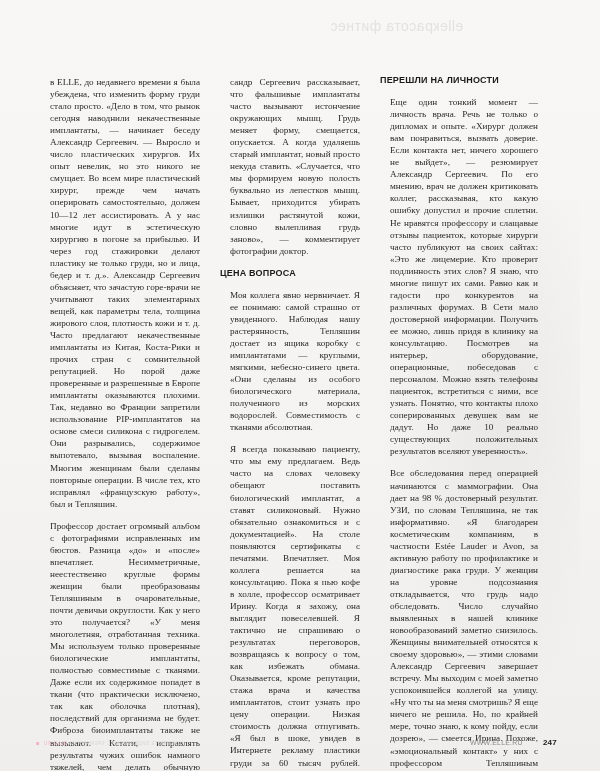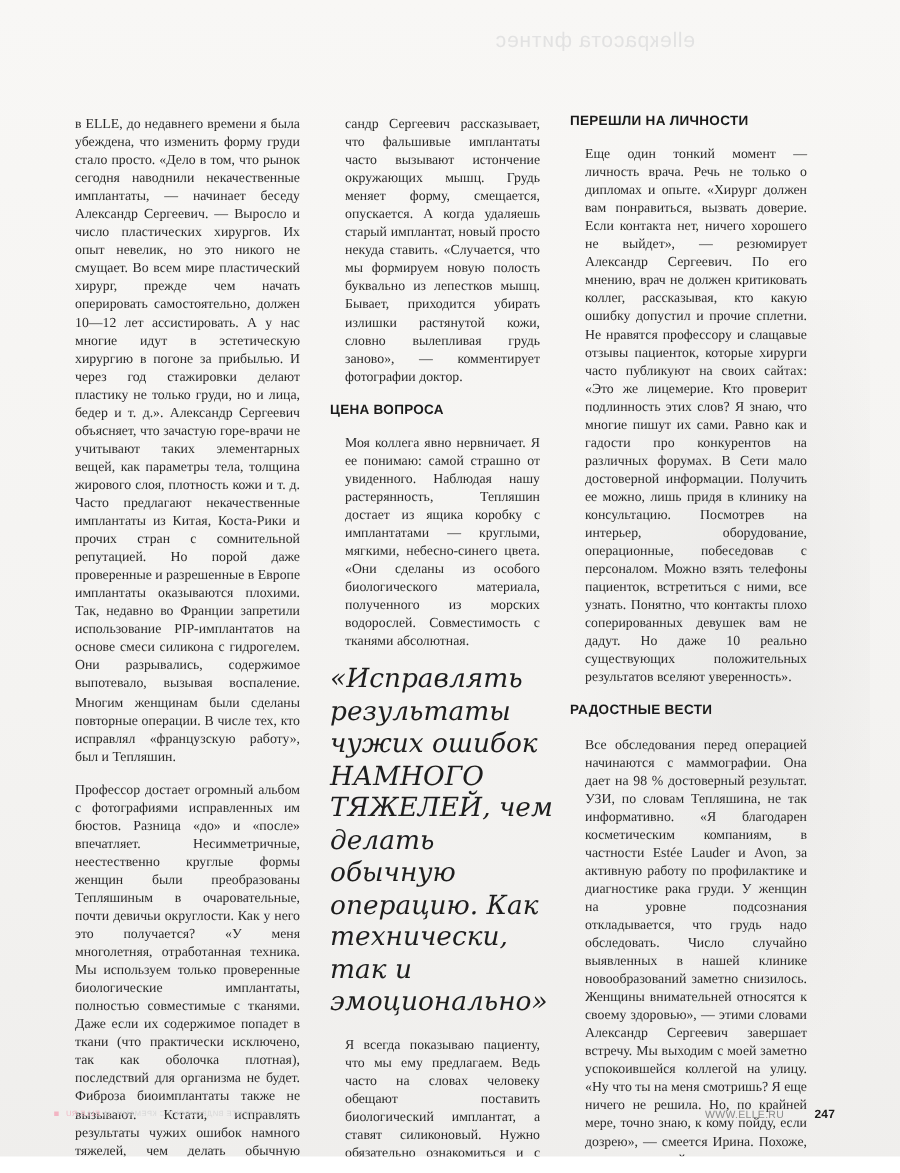--- a/index.html
+++ b/index.html
@@ -66,28 +66,26 @@
 
 <div class="col" id="col1">
   <p>в ELLE, до недавнего времени я была убеждена, что изменить форму груди стало просто. «Дело в том, что рынок сегодня наводнили некачественные имплантаты, — начинает беседу Александр Сергеевич. — Выросло и число пластических хирургов. Их опыт невелик, но это никого не смущает. Во всем мире пластический хирург, прежде чем начать оперировать самостоятельно, должен 10—12 лет ассистировать. А у нас многие идут в эстетическую хирургию в погоне за прибылью. И через год стажировки делают пластику не только груди, но и лица, бедер и т. д.». Александр Сергеевич объясняет, что зачастую горе-врачи не учитывают таких элементарных вещей, как параметры тела, толщина жирового слоя, плотность кожи и т. д. Часто предлагают некачественные имплантаты из Китая, Коста-Рики и прочих стран с сомнительной репутацией. Но порой даже проверенные и разрешенные в Европе имплантаты оказываются плохими. Так, недавно во Франции запретили использование PIP-имплантатов на основе смеси силикона с гидрогелем. Они разрывались, содержимое выпотевало, вызывая воспаление. Многим женщинам были сделаны повторные операции. В числе тех, кто исправлял «французскую работу», был и Тепляшин.</p>
   <p>Профессор достает огромный альбом с фотографиями исправленных им бюстов. Разница «до» и «после» впечатляет. Несимметричные, неестественно круглые формы женщин были преобразованы Тепляшиным в очаровательные, почти девичьи округлости. Как у него это получается? «У меня многолетняя, отработанная техника. Мы используем только проверенные биологические имплантаты, полностью совместимые с тканями. Даже если их содержимое попадет в ткани (что практически исключено, так как оболочка плотная), последствий для организма не будет. Фиброза биоимплантаты также не вызывают. Кстати, исправлять результаты чужих ошибок намного тяжелей, чем делать обычную операцию. И с эмоциональной точки зрения (пациент напуган, невротичен, нервничает), и с технической. Приходится проводить не двойную, а тройную работу, удаляя старые имплантаты, обрабатывая полость, подгоняя ее под новые имплантаты и вставляя их». Алек-</p>
 </div>
 
 <div class="col" id="col2">
   <p>сандр Сергеевич рассказывает, что фальшивые имплантаты часто вызывают истончение окружающих мышц. Грудь меняет форму, смещается, опускается. А когда удаляешь старый имплантат, новый просто некуда ставить. «Случается, что мы формируем новую полость буквально из лепестков мышц. Бывает, приходится убирать излишки растянутой кожи, словно вылепливая грудь заново», — комментирует фотографии доктор.</p>
   <div class="subhead">Цена вопроса</div>
   <p>Моя коллега явно нервничает. Я ее понимаю: самой страшно от увиденного. Наблюдая нашу растерянность, Тепляшин достает из ящика коробку с имплантатами — круглыми, мягкими, небесно-синего цвета. «Они сделаны из особого биологического материала, полученного из морских водорослей. Совместимость с тканями абсолютная.</p>
-  <div class="pullquote">«Исправлять результаты чужих ошибок НАМНОГО ТЯЖЕЛЕЙ, чем делать обычную операцию. Как технически, так и эмоционально»</div>
   <p>Я всегда показываю пациенту, что мы ему предлагаем. Ведь часто на словах человеку обещают поставить биологический имплантат, а ставят силиконовый. Нужно обязательно ознакомиться и с документацией». На столе появляются сертификаты с печатями. Впечатляет. Моя коллега решается на консультацию. Пока я пью кофе в холле, профессор осматривает Ирину. Когда я захожу, она выглядит повеселевшей. Я тактично не спрашиваю о результатах переговоров, возвращаясь к вопросу о том, как избежать обмана. Оказывается, кроме репутации, стажа врача и качества имплантатов, стоит узнать про цену операции. Низкая стоимость должна отпугивать. «Я был в шоке, увидев в Интернете рекламу пластики груди за 60 тысяч рублей. Столько стоят сами имплантаты (разумеется, хорошие). Прибавьте анестезию, обследования, дни в стационаре, работу хирурга, ассистентов, медсестер... Альтруистов</p>
 </div>
 
 <div class="col" id="col3">
   <div class="subhead">Перешли на личности</div>
   <p>Еще один тонкий момент — личность врача. Речь не только о дипломах и опыте. «Хирург должен вам понравиться, вызвать доверие. Если контакта нет, ничего хорошего не выйдет», — резюмирует Александр Сергеевич. По его мнению, врач не должен критиковать коллег, рассказывая, кто какую ошибку допустил и прочие сплетни. Не нравятся профессору и слащавые отзывы пациенток, которые хирурги часто публикуют на своих сайтах: «Это же лицемерие. Кто проверит подлинность этих слов? Я знаю, что многие пишут их сами. Равно как и гадости про конкурентов на различных форумах. В Сети мало достоверной информации. Получить ее можно, лишь придя в клинику на консультацию. Посмотрев на интерьер, оборудование, операционные, побеседовав с персоналом. Можно взять телефоны пациенток, встретиться с ними, все узнать. Понятно, что контакты плохо соперированных девушек вам не дадут. Но даже 10 реально существующих положительных результатов вселяют уверенность».</p>
-  <div class="subhead">Радостные вести</div>
   <p><span>Все обследования перед операцией начинаются с маммографии. Она дает на 98 % достоверный результат. УЗИ, по словам Тепляшина, не так информативно. «Я благодарен косметическим компаниям, в частности Estée Lauder и Avon, за активную работу по профилактике и диагностике рака груди. У женщин на уровне подсознания откладывается, что грудь надо обследовать. Число случайно выявленных в нашей клинике новообразований заметно снизилось. Женщины внимательней относятся к своему здоровью», — этими словами Александр Сергеевич завершает встречу. Мы выходим с моей заметно успокоившейся коллегой на улицу. «Ну что ты на меня смотришь? Я еще ничего не решила. Но, по крайней мере, точно знаю, к кому пойду, если дозрею», — смеется Ирина. Похоже, «эмоциональный контакт» у них с профессором Тепляшиным произошел.</span></p>
 </div>
 
 <div class="footer-left">
   <span>СМОТРИТЕ ВИДЕОУРОКИ С КРЕМАМИ НА</span>
   <span class="hl">ELLE.RU</span>
   <span class="sq"></span>
 </div>
 
 <div class="footer-right">

